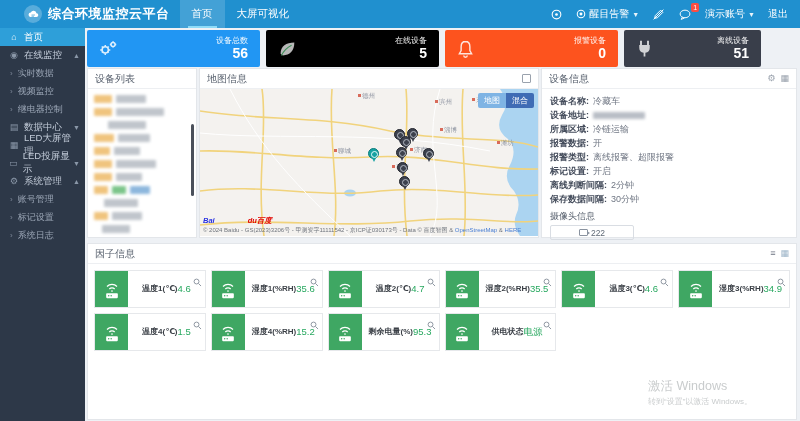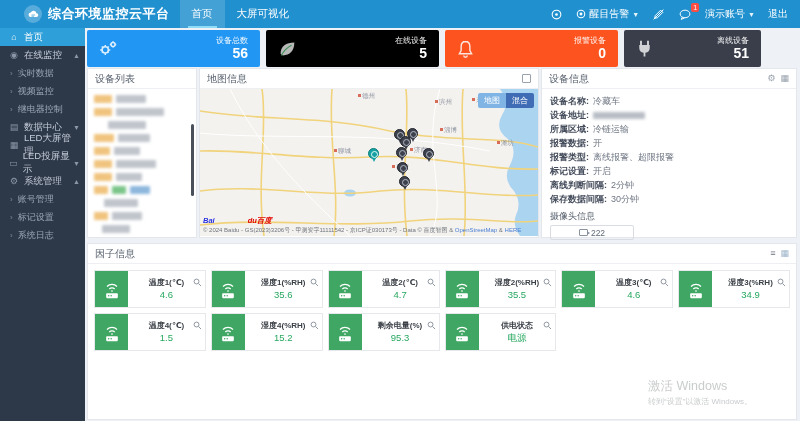--- a/index.html
+++ b/index.html
@@ -84,21 +84,21 @@
   .blur-val { width:52px; height:7px; background:#b9bec6; margin-left:4px; filter:blur(1.4px); border-radius:1px; }
   .cam-label { margin-top:4px; font-size:9px; color:#58616e; height:13px; }
   .cam-btn { margin-top:2px; width:84px; height:15px; border:1px solid #d9dde3; border-radius:2px; display:flex; align-items:center; justify-content:center; gap:3px; font-size:8.5px; color:#606a77; cursor:pointer; }
   .vid-ic { width:9px; height:7px; border:1px solid #8a93a0; border-radius:1px; position:relative; }
   .vid-ic::after { content:""; position:absolute; right:-3px; top:1px; border-top:2px solid transparent; border-bottom:2px solid transparent; border-left:3px solid #8a93a0; }
 
   
   .fact-grid { padding:6px; display:grid; grid-template-columns:repeat(6,1fr); gap:5px; }
   .sensor { position:relative; border:1px solid #e6e8eb; height:38px; display:flex; background:#fff; cursor:pointer; }
   .sensor .s-ic { width:33px; background:#3fa763; display:flex; align-items:center; justify-content:center; flex:none; }
-  .sensor .s-txt { flex:1; display:flex; flex-direction:column; align-items:center; justify-content:center; line-height:12px; }
+  .sensor .s-txt { flex:1; display:flex; flex-direction:row; align-items:center; justify-content:center; line-height:12px; }
   .s-name { font-size:8px; color:#3a3f46; font-weight:bold; }
   .s-val { font-size:9.5px; color:#27a85f; }
   .mag { position:absolute; top:2px; right:3px; }
 
   .watermark { position:absolute; left:648px; top:378px; color:#c9cccd; pointer-events:none; z-index:40; }
   .wm1 { font-size:12.5px; }
   .wm2 { font-size:8px; margin-top:1px; }
 </style>
 </head>
 <body>

